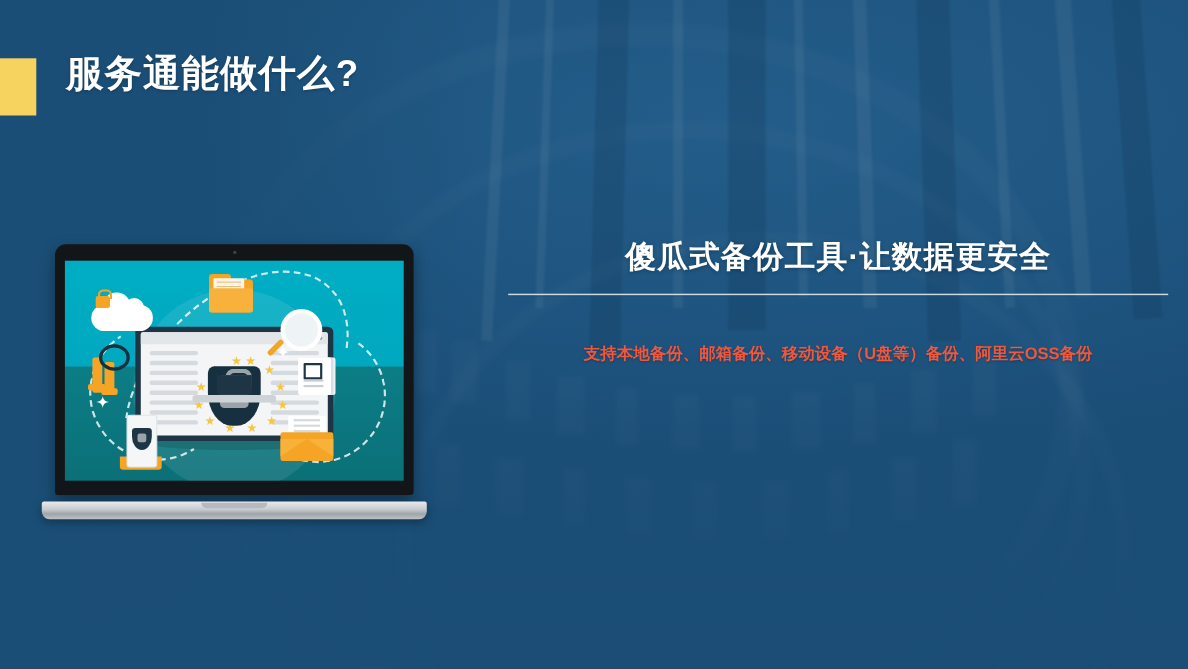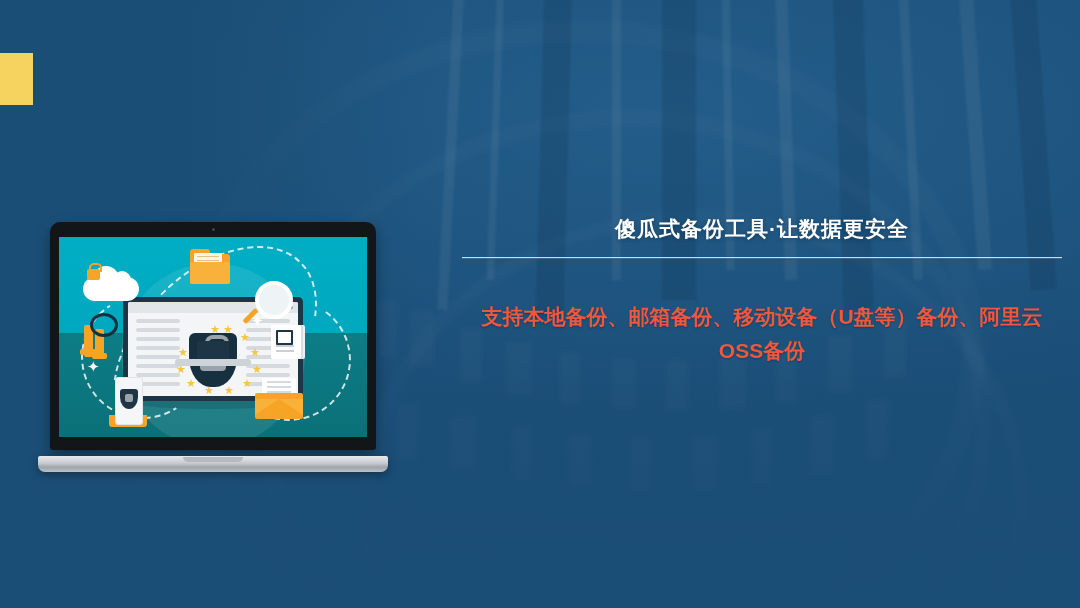--- a/index.html
+++ b/index.html
@@ -29,27 +29,27 @@
     background:linear-gradient(90deg,#1b4e76 0%,rgba(27,78,118,.92) 42%,rgba(27,78,118,0) 100%);}
   .bg-tint{position:absolute;inset:0;background:rgba(24,72,112,.42);}
 
   
   .accent-block{position:absolute;left:0;top:53px;width:33px;height:52px;background:#f6d25f;}
   .page-title{position:absolute;left:60px;top:47px;font-size:34px;font-weight:bold;color:#ffffff;
     letter-spacing:1px;line-height:1.2;text-shadow:0 1px 3px rgba(0,0,0,.28);}
 
   
   .content{position:absolute;left:462px;top:215px;width:600px;}
-  .headline{font-size:21px;font-weight:bold;color:#ffffff;text-align:center;letter-spacing:1px;
+  .headline{font-size:28px;font-weight:bold;color:#ffffff;text-align:center;letter-spacing:1px;
     line-height:1.35;text-shadow:0 1px 4px rgba(0,0,0,.3);}
   .divider{margin-top:14px;height:3px;width:100%;
     background:linear-gradient(180deg,#c8dcea 0%,#c8dcea 40%,rgba(255,255,255,.15) 45%,rgba(12,48,80,.45) 100%);}
   .body-text{margin-top:32px;font-size:17.5px;font-weight:bold;color:#ffffff;line-height:1.85;
     text-indent:2em;text-align:justify;text-shadow:0 1px 3px rgba(0,0,0,.3);}
-  .highlight-text{margin-top:40px;font-size:21px;font-weight:bold;color:#f0573c;line-height:1.6;
+  .highlight-text{margin-top:40px;font-size:15px;font-weight:bold;color:#f0573c;line-height:1.6;
     text-align:center;text-shadow:0 1px 2px rgba(0,0,0,.25);}
 
   
   .laptop{position:absolute;left:38px;top:222px;width:350px;height:250px;}
   .laptop-lid{position:absolute;left:12px;top:0;width:326px;height:228px;background:#121619;
     border-radius:10px 10px 3px 3px;box-shadow:0 6px 14px rgba(0,0,0,.35);}
   .laptop-lid:after{content:"";position:absolute;left:50%;top:6px;width:3px;height:3px;margin-left:-1.5px;
     background:#3c4449;border-radius:50%;}
   .laptop-screen{position:absolute;left:9px;top:15px;width:308px;height:200px;overflow:hidden;
     background:linear-gradient(180deg,#00aec4 0%,#00a8bf 48%,#0c7d86 48.2%,#0b7078 100%);}
@@ -177,20 +177,21 @@
     <div class="bg-vert" style="left:906px;top:-20px;width:9px;height:300px;transform:rotate(-3deg);"></div>
     <div class="bg-vert" style="left:968px;top:-20px;width:14px;height:290px;transform:rotate(-4deg);"></div>
     <div class="bg-vert dark" style="left:1020px;top:-20px;width:26px;height:310px;transform:rotate(-4deg);"></div>
 
     <div class="bg-tint"></div>
     <div class="bg-leftfade"></div>
     <div class="bg-bottomfade"></div>
   </div>
 
   <div class="accent-block"></div>
+  <div class="page-title">服务通能做什么?</div>
 
   <div class="laptop">
     <div class="laptop-lid">
       <div class="laptop-screen">
         <div class="ill">
           <div class="ill-glow"></div>
 
           <div class="arc a1"></div>
           <div class="arc a2"></div>
           <div class="arc a3"></div>

